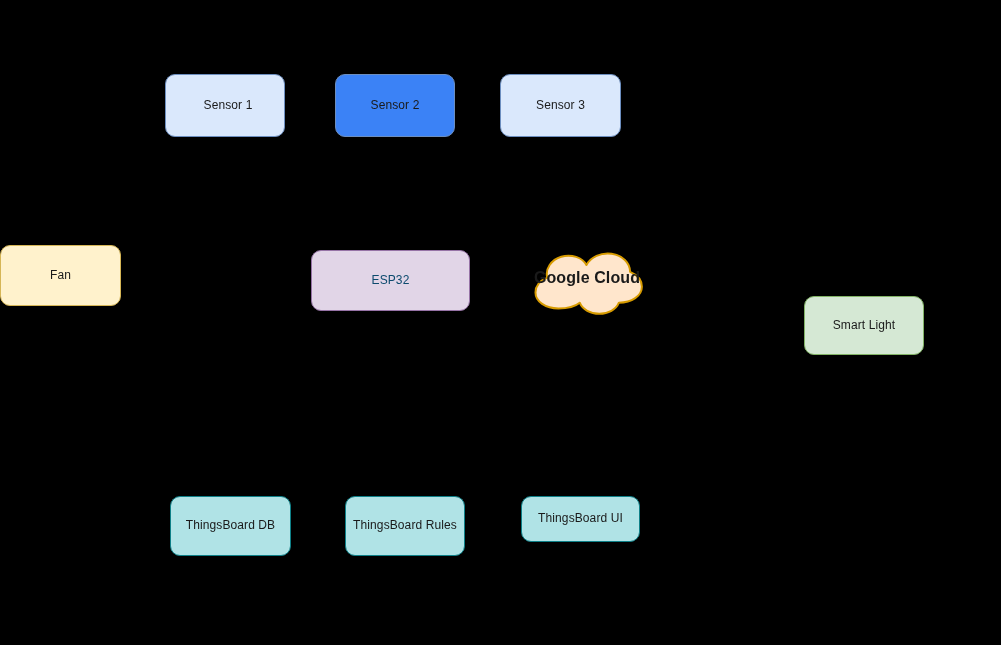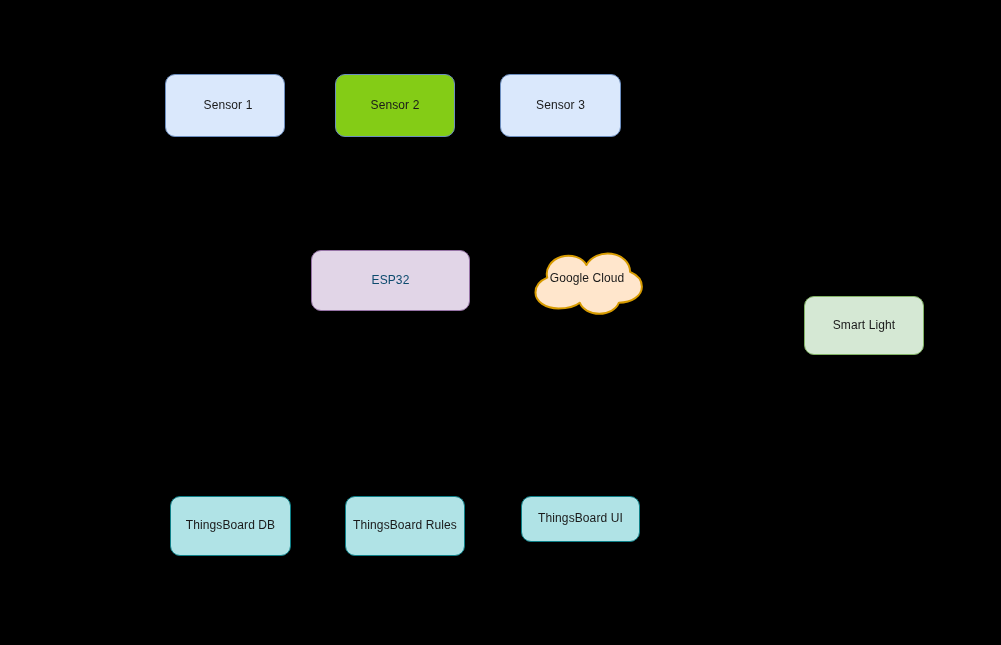--- a/index.html
+++ b/index.html
@@ -39,43 +39,47 @@
   }
   .cloud svg {
     position: absolute;
     left: 0;
     top: 0;
     display: block;
   }
   .cloud-label {
     position: relative;
     z-index: 2;
-    font-size: 12px;
+    font-size: 16px;
     color: #1a1a1a;
     text-align: center;
     letter-spacing: 0.1px;
+    font-weight: bold;
   }
 </style>
 </head>
 <body>
 
 <div id="canvas" style="width: 1001px; height: 645px; background: rgb(0, 0, 0);">
 
   <div class="node" id="node-sensor-1" style="left: 165px; top: 74px; width: 120px; height: 63px; background: rgb(218, 232, 252); border-color: rgb(108, 142, 191); color: rgb(26, 26, 26); padding-left: 12px;">
     <span>Sensor 1</span>
   </div>
 
-  <div class="node" id="node-sensor-2" style="left: 335px; top: 74px; width: 120px; height: 63px; background: #84cc16; border-color: rgb(108, 142, 191); color: rgb(26, 26, 26);">
+  <div class="node" id="node-sensor-2" style="left: 335px; top: 74px; width: 120px; height: 63px; background: #3b82f6; border-color: rgb(108, 142, 191); color: rgb(26, 26, 26);">
     <span>Sensor 2</span>
   </div>
 
   <div class="node" id="node-sensor-3" style="left: 500px; top: 74px; width: 121px; height: 63px; background: rgb(218, 232, 252); border-color: rgb(108, 142, 191); color: rgb(26, 26, 26);">
     <span>Sensor 3</span>
   </div>
 
+  <div class="node" id="node-fan" style="left: 0px; top: 245px; width: 121px; height: 61px; background: rgb(255, 242, 204); border-color: rgb(214, 182, 86); color: rgb(26, 26, 26);">
+    <span>Fan</span>
+  </div>
 
   <div class="node" id="node-esp32" style="left: 311px; top: 250px; width: 159px; height: 61px; background: rgb(225, 213, 231); border-color: rgb(150, 115, 166); color: #0c4a6e;">
     <span>ESP32</span>
   </div>
 
   <div class="cloud" id="node-google-cloud" style="left: 531px; top: 240px; width: 112px; height: 76px; color: rgb(26, 26, 26);">
     <svg id="cloud-svg" width="112" height="76" viewBox="0 0 112 76">
       <path id="cloud-path" d="M 27.44 68.40
            C 14.56 68.40 4.48 61.56 4.48 52.44
            C 4.48 46.36 8.96 40.66 16.24 37.62

